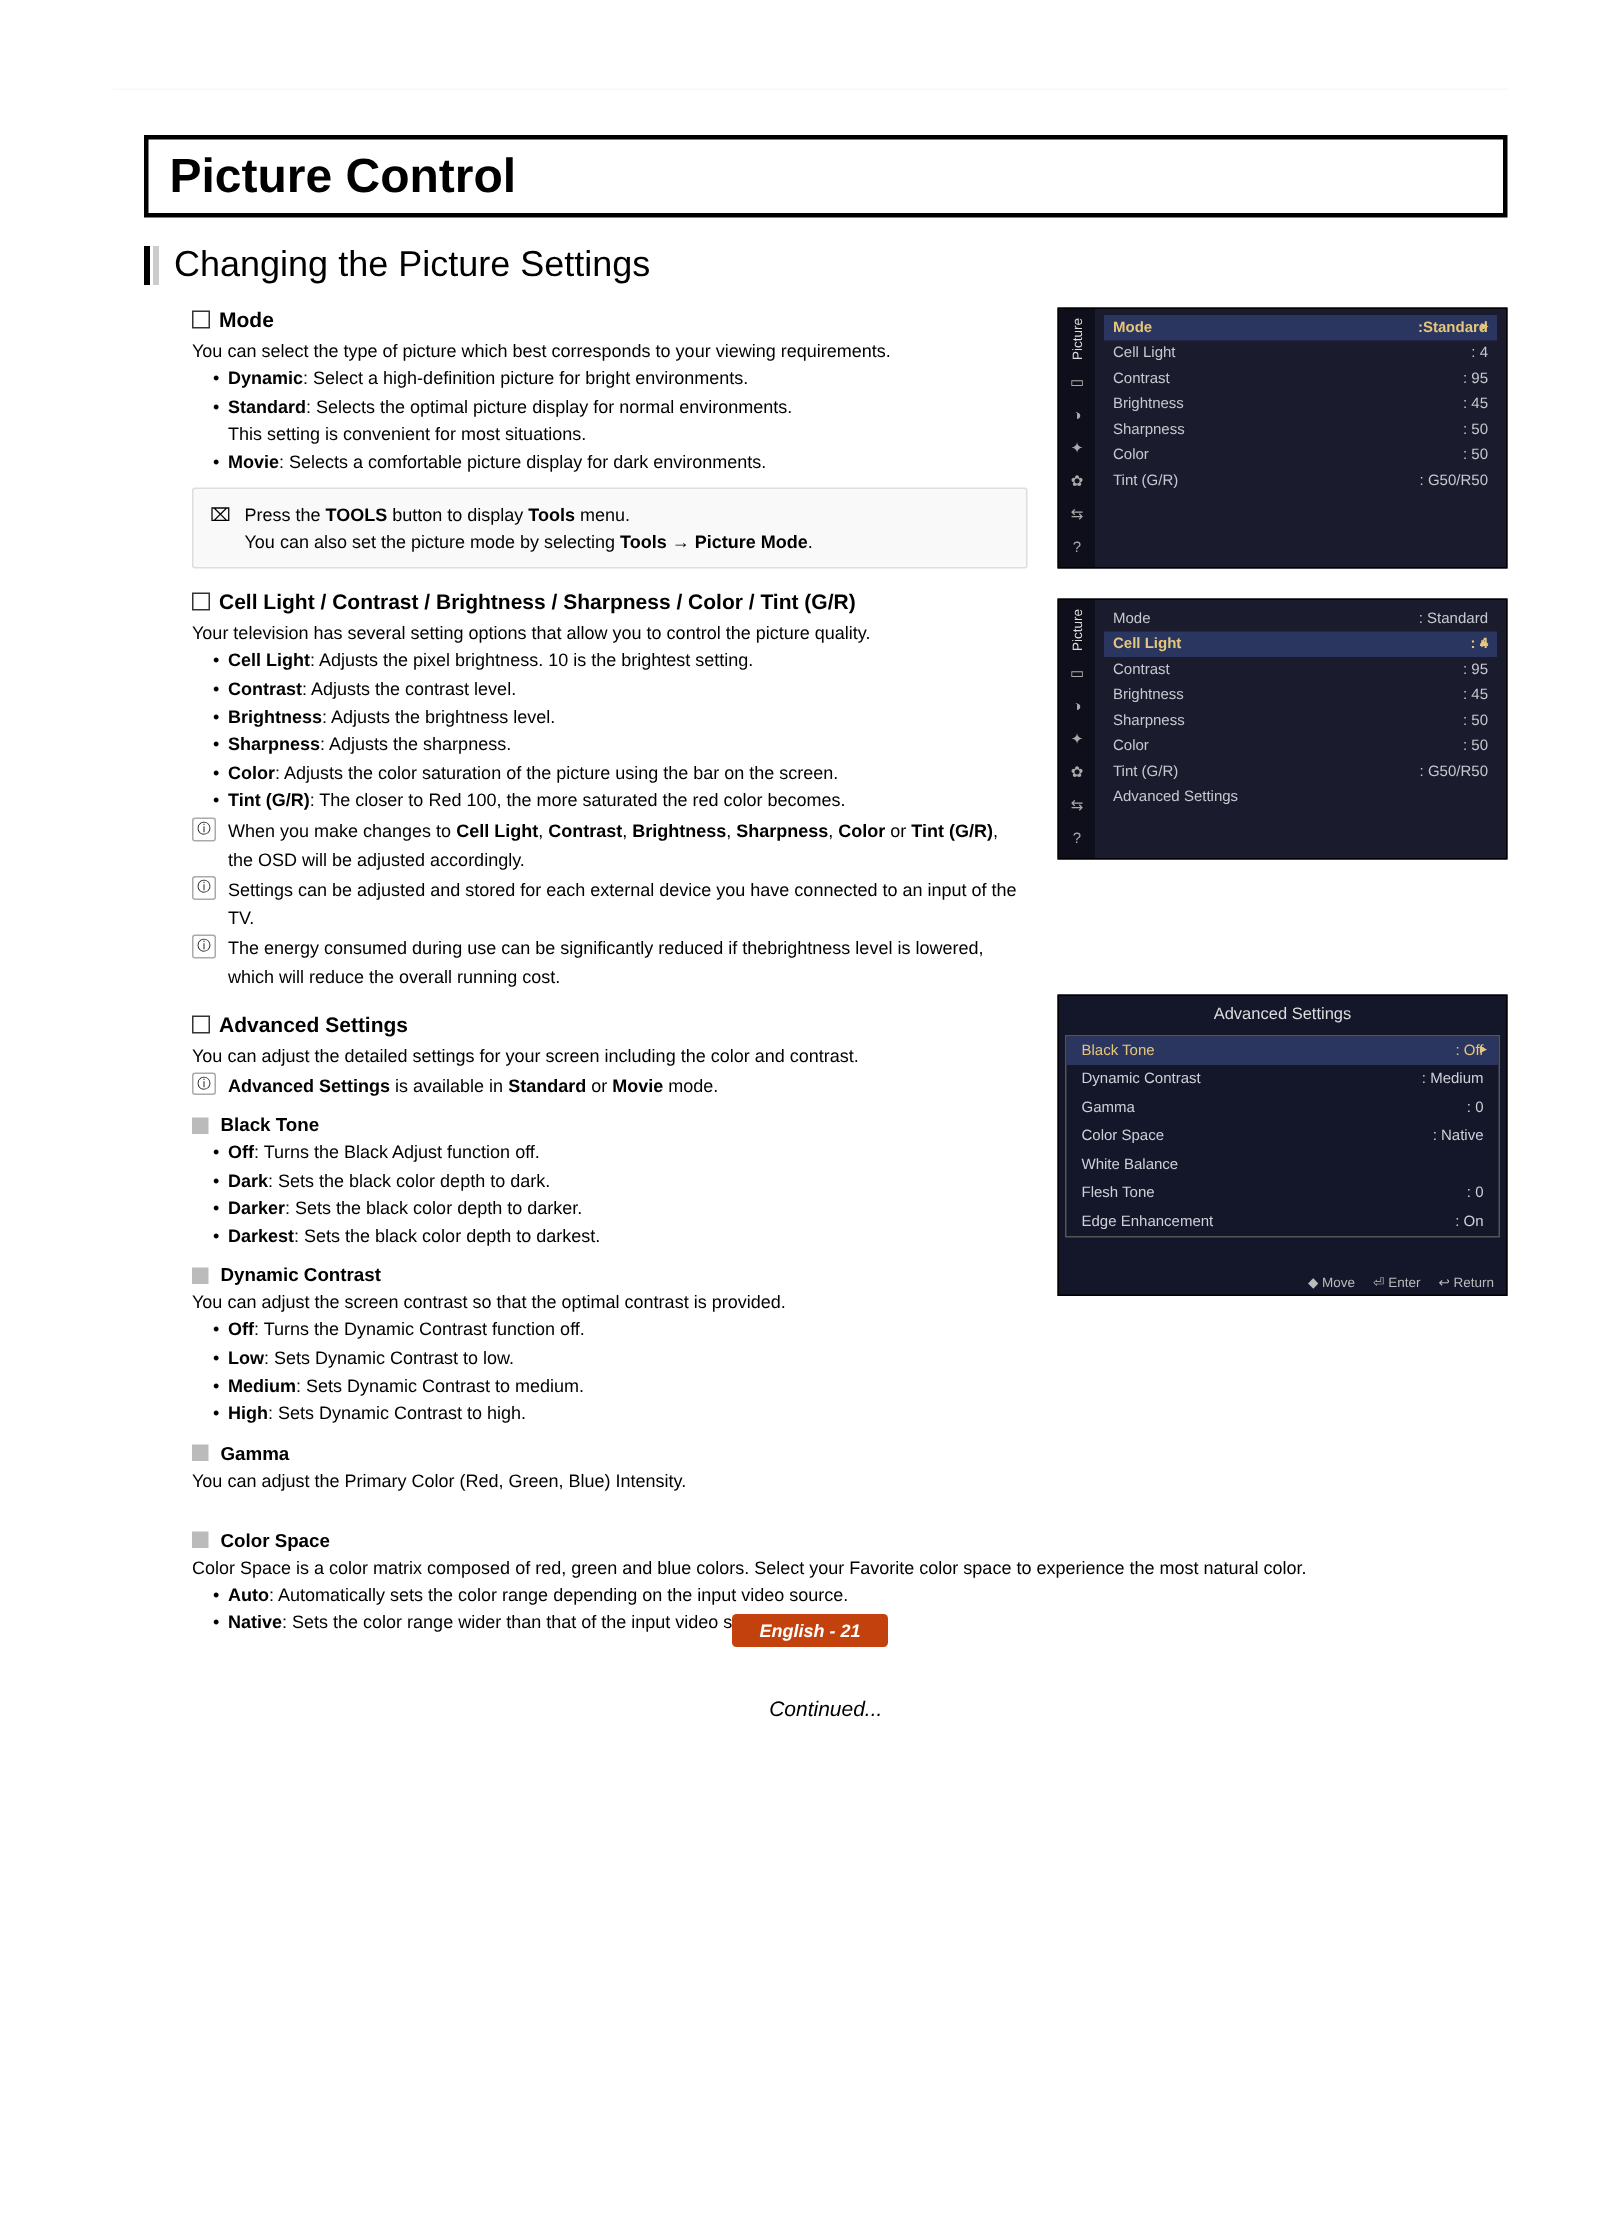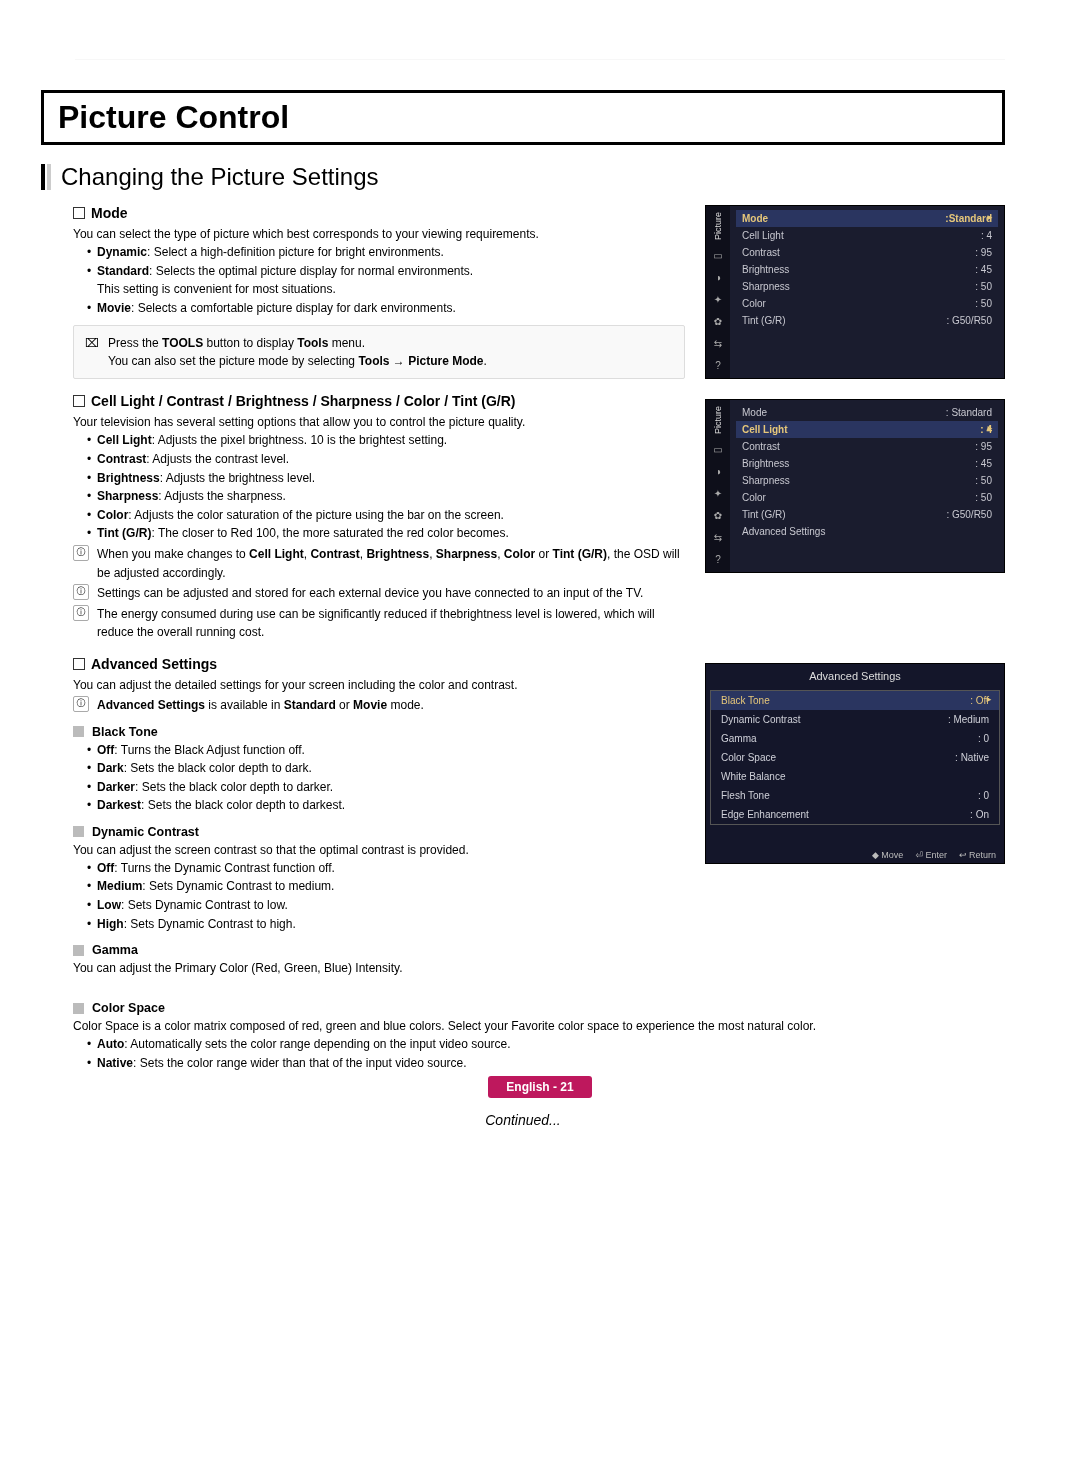--- a/index.html
+++ b/index.html
@@ -1,17 +1,17 @@
 <!DOCTYPE html>
 <html><head>
 <meta charset="utf-8">
 <style>
   * { box-sizing: border-box; margin: 0; padding: 0; }
   body { font-family: Arial, Helvetica, sans-serif; font-size: 12px; color: #000; background: #fff; }
-  .page { width: 1080px; height: 1150px; margin: 0 auto; position: relative; padding: 90px 75px 50px 41px; }
+  .page { width: 1080px; height: 1150px; margin: 0 auto; position: relative; padding: 90px 75px 50px 96px; }
   .title-box { border: 3px solid #000; padding: 6px 14px; margin-bottom: 18px; }
   .title-box h1 { font-size: 32px; font-weight: bold; }
   .subtitle-row { display: flex; align-items: center; margin-bottom: 14px; }
   .subtitle-bars { display: flex; gap: 2px; margin-right: 10px; }
   .bar { width: 4px; height: 26px; background: #000; }
   .bar.light { background: #ccc; }
   .subtitle { font-size: 24px; font-weight: normal; }
   .section { margin-left: 32px; margin-bottom: 14px; }
   .sec-head { display: flex; align-items: flex-start; gap: 6px; font-weight: bold; font-size: 14px; margin-bottom: 4px; }
   .sq { width: 12px; height: 12px; border: 1px solid #333; margin-top: 2px; flex-shrink:0; background:#fff; }
@@ -40,21 +40,21 @@
   .osd-row.hl::after { content:"►"; position:absolute; right:4px; font-size:8px; }
   .osd-title-center { text-align:center; padding:6px 0; font-size:11px; color:#ddd; }
   .osd3 { background:#14162a; border:1px solid #000; color:#cfd0d8; font-size:10px; width: 300px; }
   .osd3-row { display:flex; justify-content:space-between; padding:4px 10px; font-size:10px; }
   .osd3-row.first { background:#2a3560; color:#e6c77a; position:relative; }
   .osd3-row.first::after { content:"►"; position:absolute; right:6px; font-size:8px; }
   .osd3-inner { border:1px solid #555; margin: 2px 4px; }
   .osd3-footer { text-align:right; padding:3px 8px; font-size:9px; color:#bbb; display:flex; justify-content:flex-end; gap:12px;margin-top:22px; }
   .continued { font-style: italic; font-size: 14px; text-align: center; margin-top: 40px; }
   .footer { position:absolute; bottom: 52px; left:0; right:0; text-align:center; }
-  .footer-pill { display:inline-block; background:#be185d; color:#fff; padding:4px 18px; border-radius:3px; font-size:12px; font-weight:bold; }
+  .footer-pill { display:inline-block; background:#c2410c; color:#fff; padding:4px 18px; border-radius:3px; font-size:12px; font-weight:bold;font-style:italic; }
   .b { font-weight:bold;margin-top:48px; }
   .top-ghost { position:absolute; top:26px; left:75px; right:75px; height:34px; border-bottom: 1px solid #f7f7f7; color:#fbfbfb; font-size:10px; overflow:hidden; }
   .left-narrow .section { margin-right: 0; }
 </style>
 </head>
 <body>
 
 <div class="page">
   <div class="top-ghost"></div>
 
@@ -145,22 +145,22 @@
           <li><span class="b">Darkest</span><span>: Sets the black color depth to darkest.</span></li>
         </ul>
 
         <div class="subhead">
             <span class="gray-sq"></span>
             <span>Dynamic Contrast</span>
           </div>
         <div class="body-text">You can adjust the screen contrast so that the optimal contrast is provided.</div>
         <ul>
           <li><span class="b">Off</span><span>: Turns the Dynamic Contrast function off.</span></li>
+          <li><span class="b">Low</span><span>: Sets Dynamic Contrast to low.</span></li>
           <li><span class="b">Medium</span><span>: Sets Dynamic Contrast to medium.</span></li>
-          <li><span class="b">Low</span><span>: Sets Dynamic Contrast to low.</span></li>
           <li><span class="b">High</span><span>: Sets Dynamic Contrast to high.</span></li>
         </ul>
 
         <div class="subhead">
             <span class="gray-sq"></span>
             <span>Gamma</span>
           </div>
         <div class="body-text">You can adjust the Primary Color (Red, Green, Blue) Intensity.</div>
       </div>
     </div>

